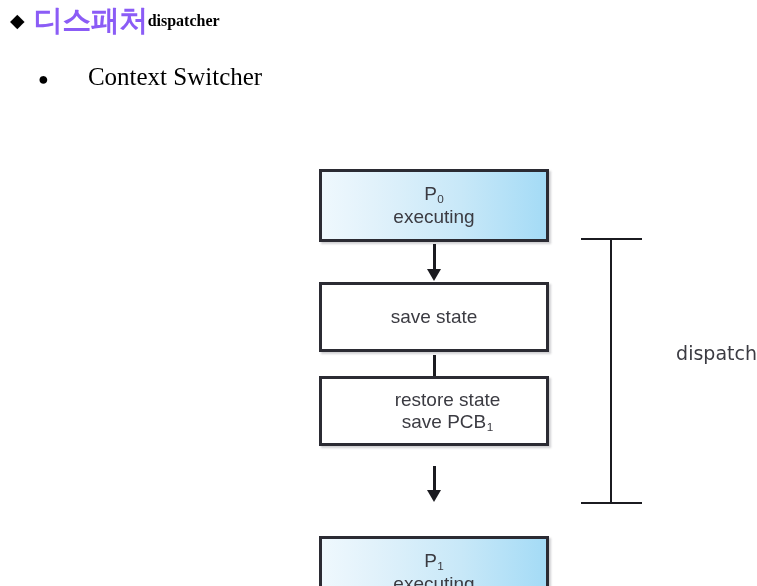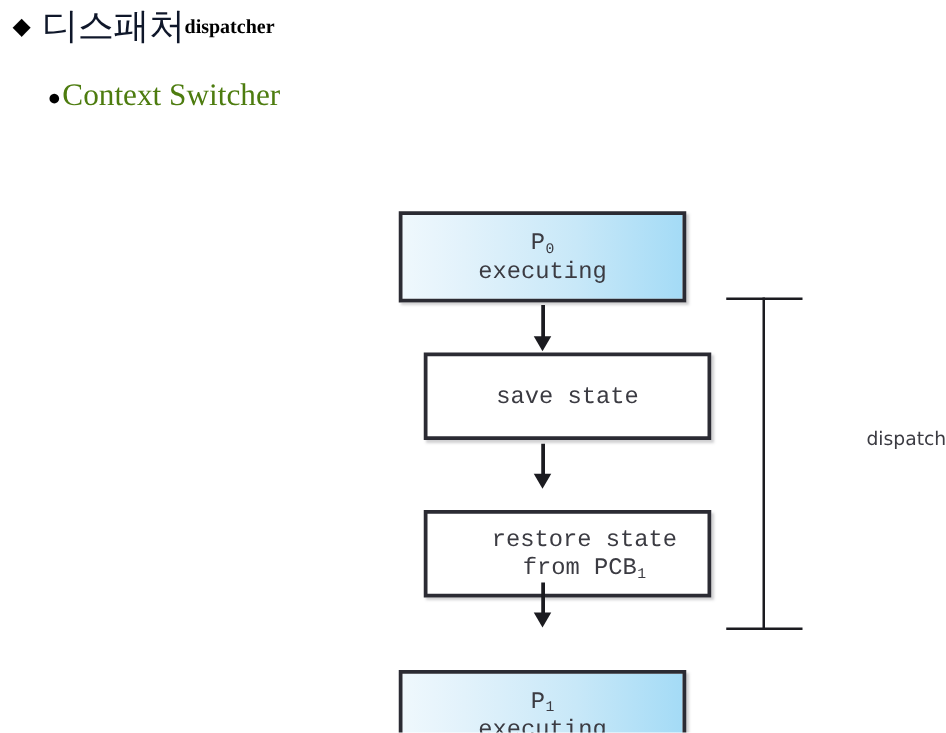--- a/index.html
+++ b/index.html
@@ -29,22 +29,22 @@
     font-size: 19px;
     line-height: 1;
     color: #000000;
     margin-right: 9px;
     position: relative;
     top: -3px;
   }
   #slide-heading .heading-ko {
     font-family: "DejaVu Sans", "Liberation Sans", sans-serif;
     font-size: 29px;
-    font-weight: normal;
-    color: #0f172a;
+    font-weight: bold;
+    color: #8b5cf6;
     letter-spacing: -0.5px;
   }
   #slide-heading .heading-en {
     font-family: "Liberation Serif", "DejaVu Serif", serif;
     font-size: 16px;
     font-weight: bold;
     color: #000000;
     position: relative;
     top: -4px;
   }
@@ -60,21 +60,22 @@
   }
   #bullet-line .round-marker {
     font-size: 18px;
     line-height: 1;
     color: #000000;
     margin-right: 1px;
   }
   #bullet-line .bullet-text {
     font-family: "Liberation Serif", "DejaVu Serif", serif;
     font-size: 25px;
-    color: #4d7c0f;
+    color: #000000;
+    margin-left: 38px;
   }
 
   
   #diagram {
     position: absolute;
     left: 0;
     top: 0;
     width: 757px;
     height: 586px;
   }
@@ -83,48 +84,47 @@
     position: absolute;
     left: 319px;
     width: 230px;
     box-sizing: border-box;
     border: 3px solid #2b2b33;
     display: flex;
     flex-direction: column;
     align-items: center;
     justify-content: center;
     color: #3b3b42;
-    font-family: Liberation Mono, monospace;
+    font-family: Liberation Sans, sans-serif;
     font-size: 19px;
     line-height: 1.18;
     text-align: center;
     box-shadow: 2px 2px 2px rgba(120,120,125,0.35);
   }
   .flow-box.proc {
     background: linear-gradient(to right, #eff8fd 0%, #e2f2fb 22%, #c8e8f8 62%, #a4dbf6 100%);
     height: 73px;
   }
   .flow-box.plain {
     background: #ffffff;
     height: 70px;
-    margin-left: 20px;
   }
   .flow-box .line1 { display: block; }
   .flow-box .line2 { display: block; }
   .flow-box sub {
     font-size: 0.62em;
     vertical-align: baseline;
     position: relative;
     bottom: -0.28em;
     padding-left: 0.5px;
   }
 
   #box-p0  { top: 169px; }
   #box-save{ top: 282px; }
-  #box-restore { top: 408px; padding-left: 27px; }
+  #box-restore { top: 376px; padding-left: 27px; }
   #box-p1  { top: 503px; margin-top: 33px; }
 
   
   .flow-arrow {
     position: absolute;
     left: 430px;
     width: 9px;
   }
   .flow-arrow .shaft {
     position: absolute;
@@ -179,21 +179,21 @@
   }
 
   #latency-label {
     position: absolute;
     left: 612px;
     top: 342px;
     width: 145px;
     text-align: right;
     color: #3b3b42;
     font-family: "DejaVu Sans", "Liberation Sans", sans-serif;
-    font-size: 15px;
+    font-size: 19px;
     line-height: 1.2;
   }
   #latency-label span { display: block; }
 </style>
 </head>
 <body>
 
 <div id="slide-heading">
   <span class="diamond-marker">◆</span>
   <span class="heading-ko">디스패처</span>
@@ -221,21 +221,21 @@
     <span class="line1">save state</span>
   </div>
 
   <div class="flow-arrow" id="arrow-2">
     <span class="shaft"></span>
     <span class="head"></span>
   </div>
 
   <div class="flow-box plain" id="box-restore">
     <span class="line1">restore state</span>
-    <span class="line2"><span>from PCB</span><sub>1</sub></span>
+    <span class="line2"><span>save PCB</span><sub>1</sub></span>
   </div>
 
   <div class="flow-arrow" id="arrow-3">
     <span class="shaft"></span>
     <span class="head"></span>
   </div>
 
   <div class="flow-box proc" id="box-p1">
     <span class="line1"><span>P</span><sub>1</sub></span>
     <span class="line2">executing</span>

